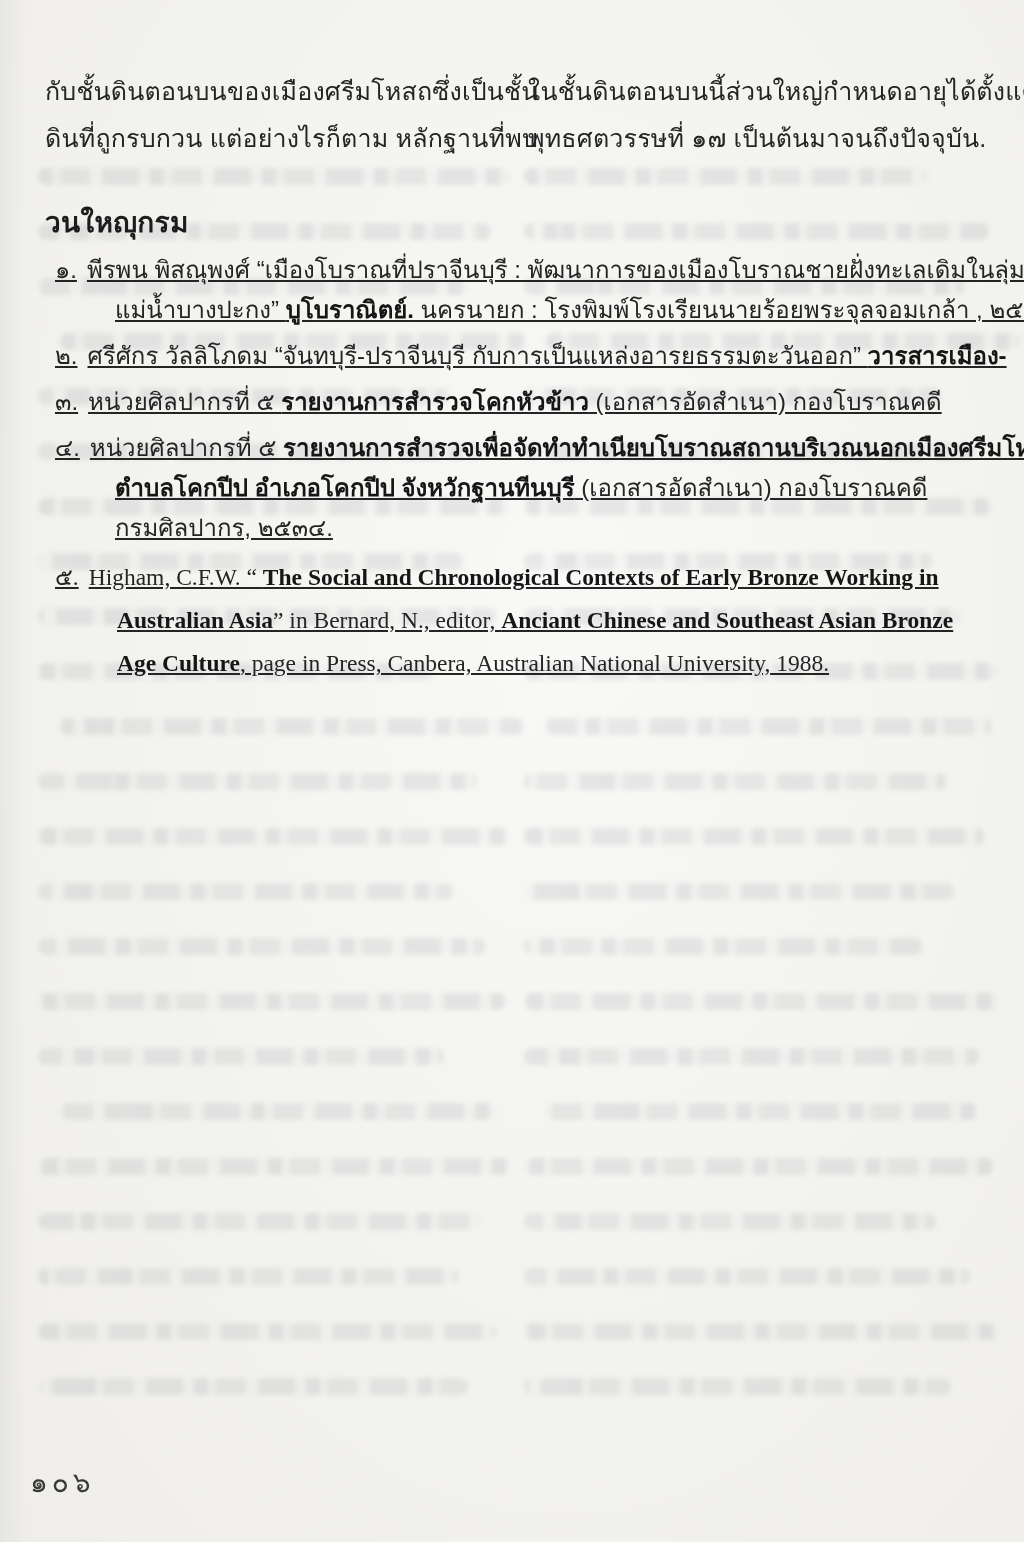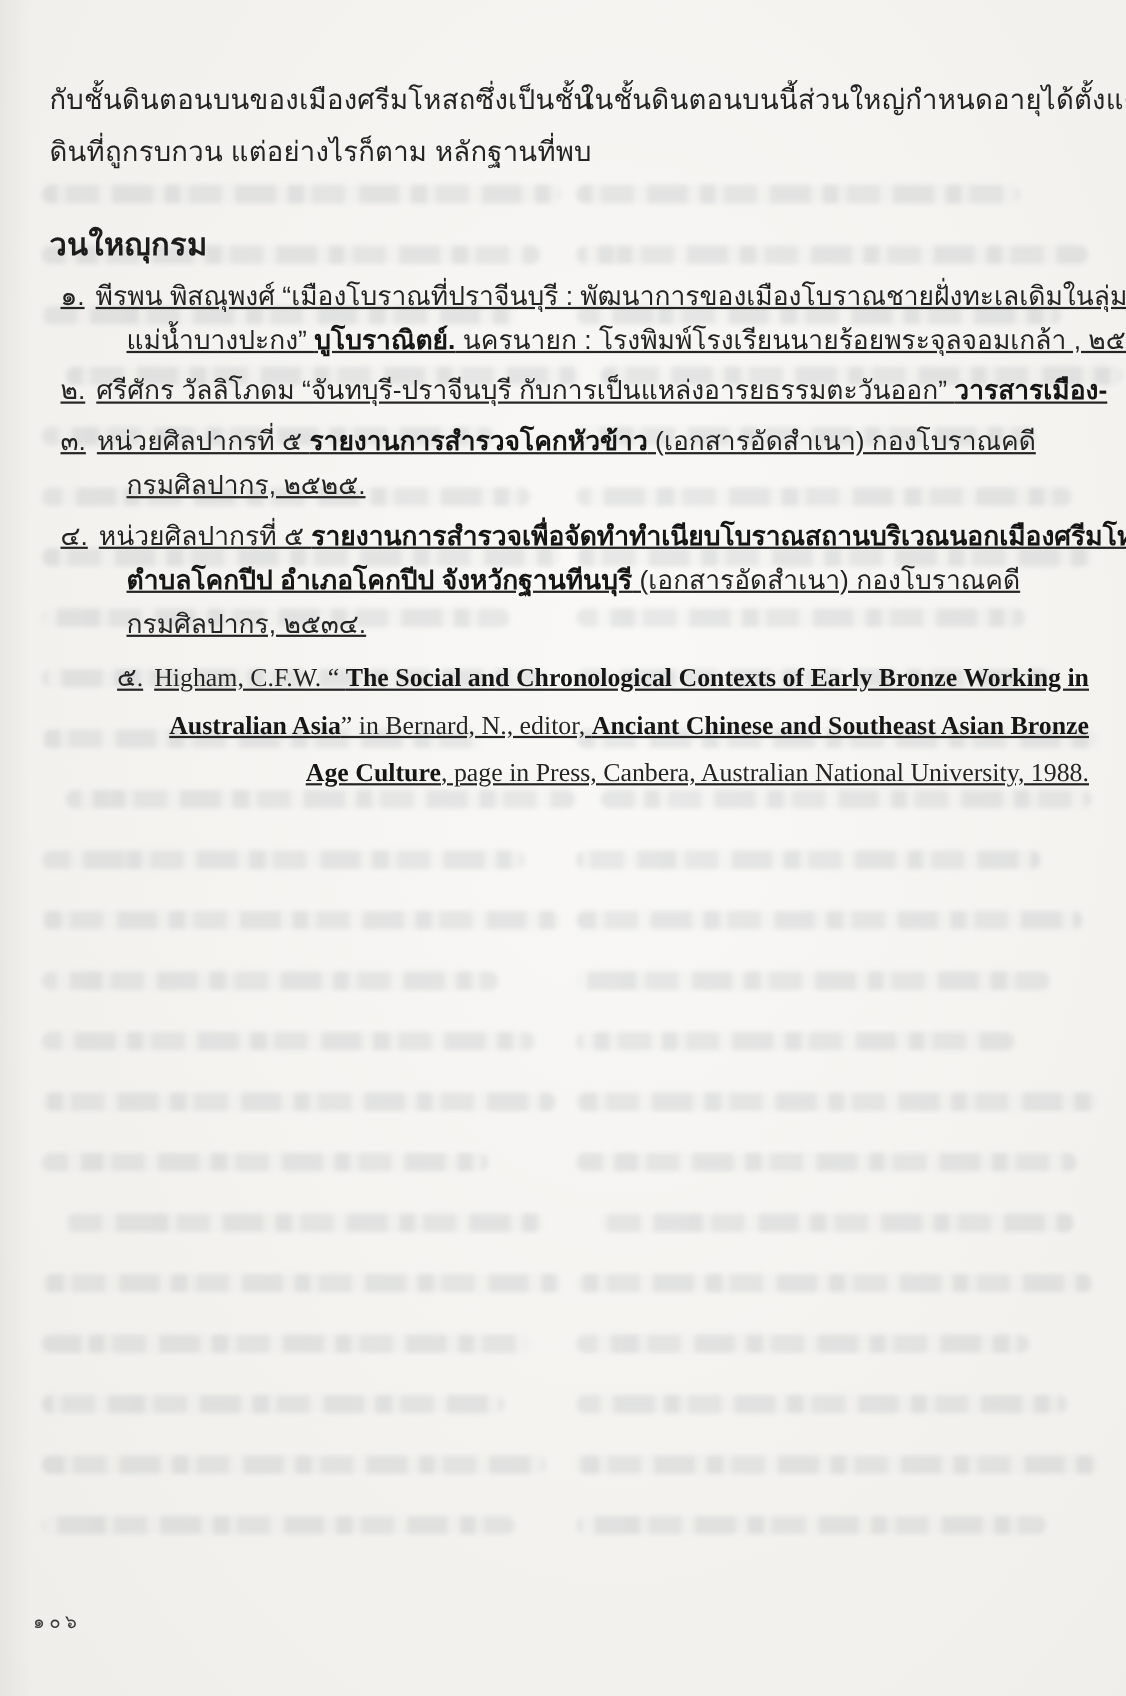--- a/index.html
+++ b/index.html
@@ -34,26 +34,26 @@
   .biblio-heading{
     position:absolute;left:45px;top:200px;margin:0;
     font-size:28px;font-weight:bold;color:#1c1c1c;letter-spacing:.3px;
   }
   #entries{position:absolute;left:55px;top:250px;width:935px;font-size:24px;}
   .entry{margin-bottom:6px;text-decoration:underline;}
   .entry .line{line-height:40px;white-space:nowrap;}
   .entry .line.cont{padding-left:60px;}
   .entry .num{padding-right:10px;}
   .entry b{color:#161616;}
-  .entry.latin{font-family:"Liberation Serif","DejaVu Serif",serif;font-size:23.5px;margin-top:8px;text-align:right;}
+  .entry.latin{font-family:"Liberation Serif","DejaVu Serif",serif;font-size:23.5px;margin-top:8px;}
   .entry.latin .line{line-height:43px;}
   .entry.latin .line.cont{padding-left:62px;}
   .page-number{
     position:absolute;left:30px;top:1460px;
-    font-size:17px;color:#3a3a3a;letter-spacing:4px;
+    font-size:28px;color:#3a3a3a;letter-spacing:4px;
   }
 </style>
 </head>
 <body>
 
 <div class="page">
 
   <div class="ghost-col" id="ghost-left" style="left:38px;top:168px;width:472px;">
       <div class="gline" style="width: 100%; margin-bottom: 38px; background-position: 0px 0px;"></div>
       <div class="gline" style="width: 96%; margin-bottom: 38px; background-position: 37px 0px;"></div>
@@ -106,35 +106,35 @@
     </div>
 
   <div class="content">
 
     <div class="intro-col" id="intro-left">
         <div>กับชั้นดินตอนบนของเมืองศรีมโหสถซึ่งเป็นชั้น</div>
         <div>ดินที่ถูกรบกวน แต่อย่างไรก็ตาม หลักฐานที่พบ</div>
       </div>
     <div class="intro-col" id="intro-right">
         <div>ในชั้นดินตอนบนนี้ส่วนใหญ่กำหนดอายุได้ตั้งแต่</div>
+        <div>พุทธศตวรรษที่ ๑๗ เป็นต้นมาจนถึงปัจจุบัน.</div>
       </div>
 
     <h2 class="biblio-heading">วนใหญุกรม</h2>
 
     <div id="entries">
         <div class="entry">
           <div class="line first"><span class="num">๑.</span><span>พีรพน พิสณุพงศ์ “เมืองโบราณที่ปราจีนบุรี : พัฒนาการของเมืองโบราณชายฝั่งทะเลเดิมในลุ่ม</span></div>
           <div class="line cont"><span>แม่น้ำบางปะกง” </span><b>บูโบราณิตย์.</b><span> นครนายก : โรงพิมพ์โรงเรียนนายร้อยพระจุลจอมเกล้า , ๒๕๒๕.</span></div>
         </div>
         <div class="entry">
           <div class="line first"><span class="num">๒.</span><span>ศรีศักร วัลลิโภดม “จันทบุรี-ปราจีนบุรี กับการเป็นแหล่งอารยธรรมตะวันออก” </span><b>วารสารเมือง-</b></div>
         </div>
         <div class="entry">
           <div class="line first"><span class="num">๓.</span><span>หน่วยศิลปากรที่ ๕ </span><b>รายงานการสำรวจโคกหัวข้าว</b><span> (เอกสารอัดสำเนา) กองโบราณคดี</span></div>
-          <div class="line cont"><span>กรมศิลปากร, ๒๕๒๕.</span></div>
         </div>
         <div class="entry">
           <div class="line first"><span class="num">๔.</span><span>หน่วยศิลปากรที่ ๕ </span><b>รายงานการสำรวจเพื่อจัดทำทำเนียบโบราณสถานบริเวณนอกเมืองศรีมโหสถ</b></div>
           <div class="line cont"><b>ตำบลโคกปีป อำเภอโคกปีป จังหวักฐานทีนบุรี</b><span> (เอกสารอัดสำเนา) กองโบราณคดี</span></div>
           <div class="line cont"><span>กรมศิลปากร, ๒๕๓๔.</span></div>
         </div>
         <div class="entry latin">
           <div class="line first"><span class="num">๕.</span><span>Higham, C.F.W. “ </span><b>The Social and Chronological Contexts of Early Bronze Working in</b></div>
           <div class="line cont"><b>Australian Asia</b><span>”  in Bernard, N., editor, </span><b>Anciant Chinese and Southeast Asian Bronze</b></div>
           <div class="line cont"><b>Age Culture</b><span>, page in Press, Canbera, Australian National University, 1988.</span></div>

